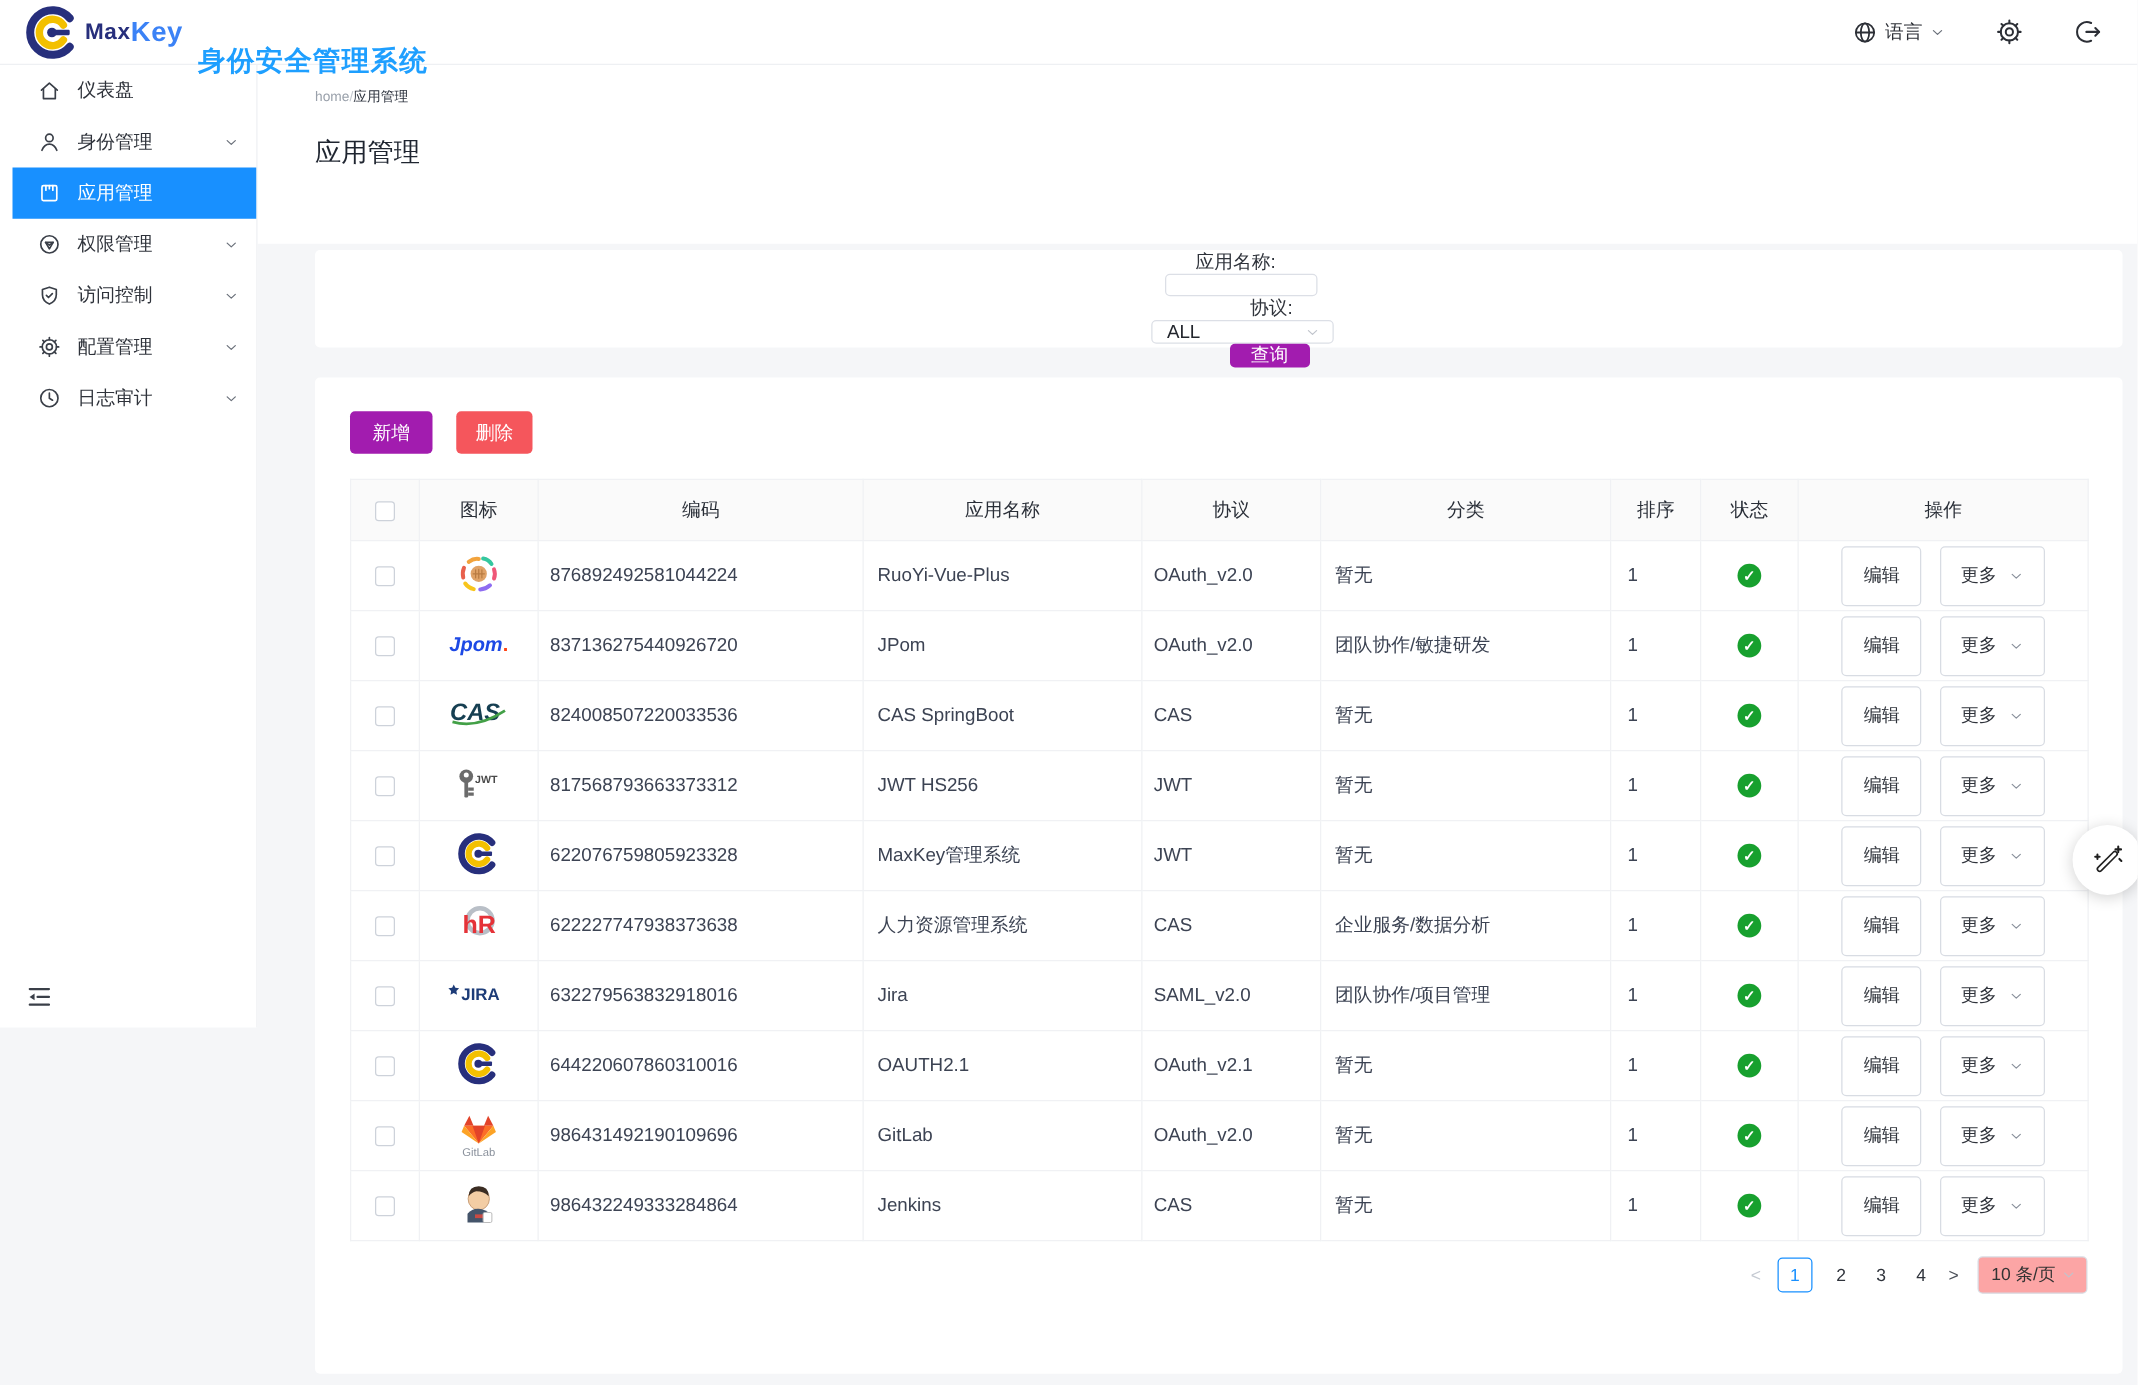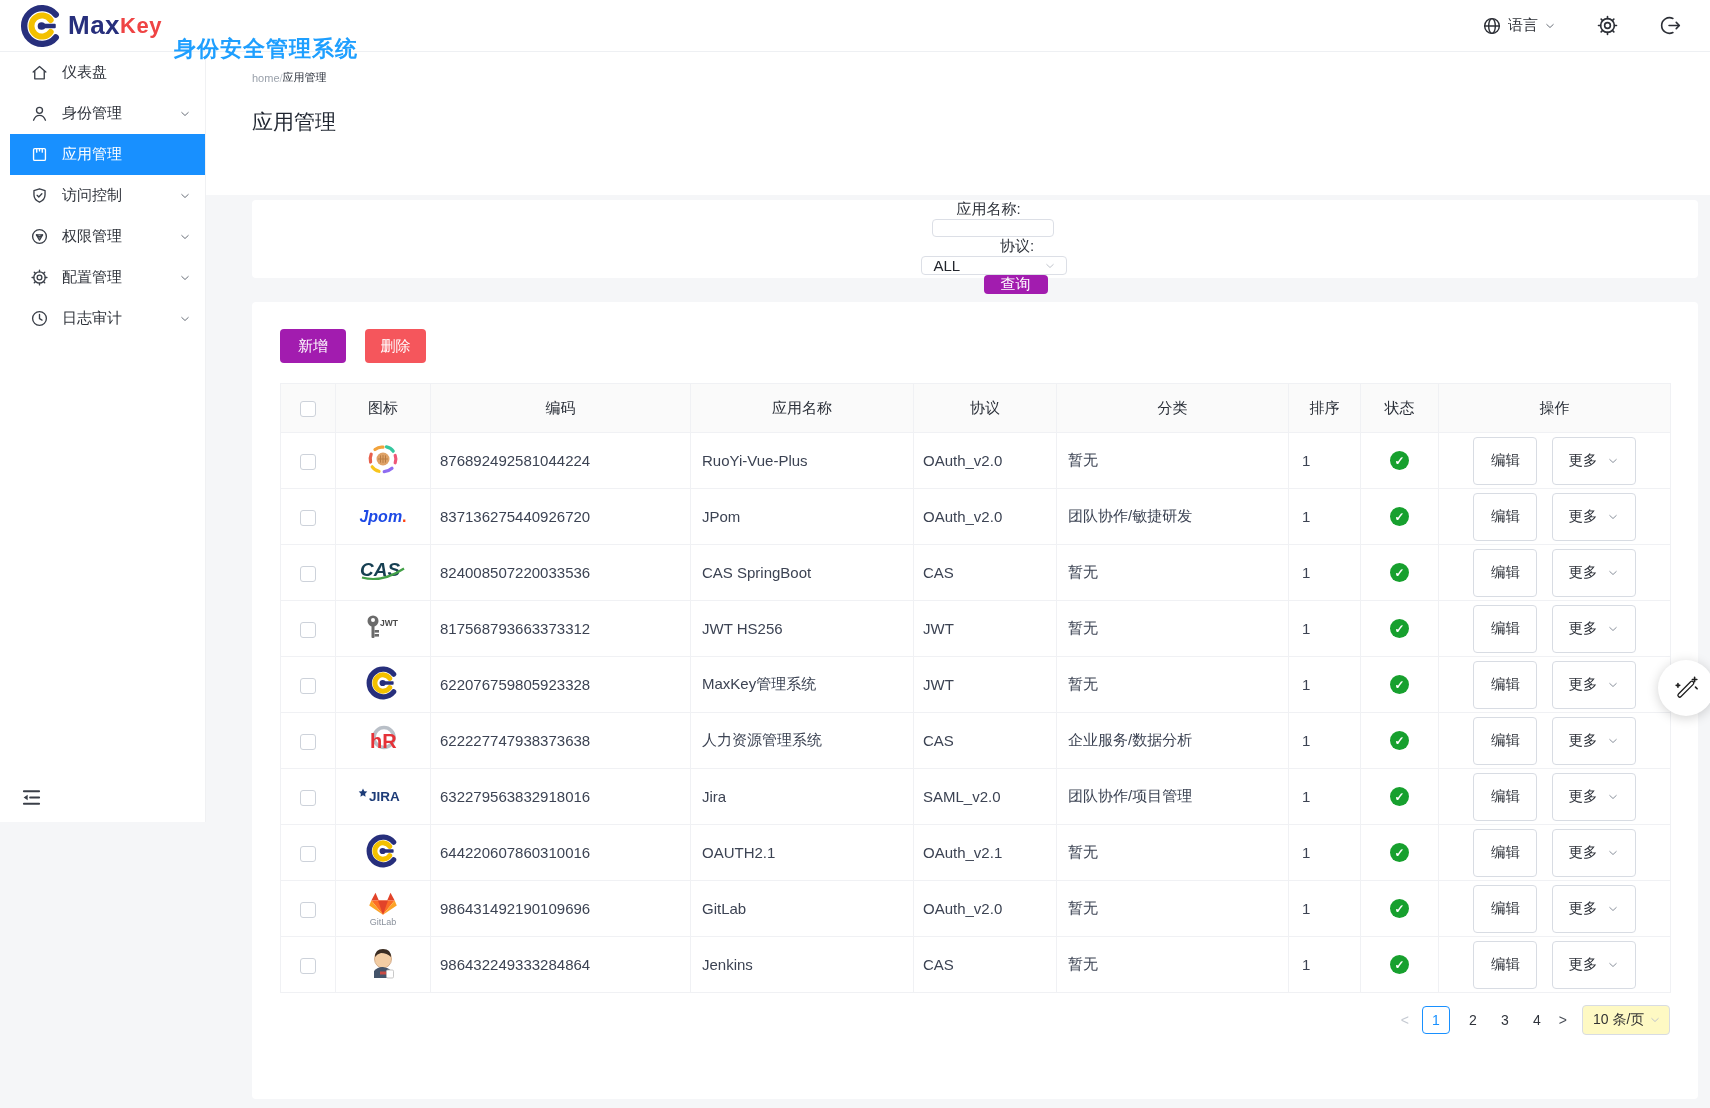--- a/index.html
+++ b/index.html
@@ -20,22 +20,22 @@
   .icon-26{width:27px;height:27px}
   .icon-40{width:44px;height:44px}
 
   
   .topbar{
     position:absolute; top:0; left:0; right:0; height:52px;
     background:#fff; border-bottom:1px solid #eef0f3;
     display:flex; align-items:center; padding:0 28px 0 20px; z-index:20;
   }
   .brand{ display:flex; align-items:center; }
-  .brand-max{ font-size:26px; font-weight:800; color:#272f7c; letter-spacing:.5px; margin-left:4px;text-align:right;}
-  .brand-key{ font-size:22px; font-weight:800; color:#ef4444; letter-spacing:.5px;}
+  .brand-max{ font-size:18px; font-weight:800; color:#272f7c; letter-spacing:.5px; margin-left:4px;text-align:right;}
+  .brand-key{ font-size:22px; font-weight:800; color:#3b82f6; letter-spacing:.5px;}
   .brand-title{ font-size:22px; font-weight:700; color:#1e9fff; margin-left:12px; letter-spacing:1px;margin-top:47px;}
   .topbar-right{ margin-left:auto; display:flex; align-items:center; gap:40px; color:#2c2f36;}
   .lang{ display:flex; align-items:center; gap:6px; font-size:15px; cursor:pointer;}
   .iconbtn{ background:none; border:none; cursor:pointer; color:#2c2f36; display:flex; align-items:center;}
 
   
   .sidebar{
     position:absolute; top:52px; left:0; width:206px; height:770px;
     background:#fff; border-right:1px solid #f0f1f3; z-index:10;
   }
@@ -143,21 +143,21 @@
   .pg-next{ color:#4a4f58; }
   .pg-pages{ display:inline-flex; gap:14px; align-items:center; }
   .pg-num{ min-width:18px; text-align:center; cursor:pointer; color:#2f333b; }
   .pg-num.active{
     width:28px; height:28px; line-height:26px; border:1px solid #1890ff;
     color:#1890ff; border-radius:4px; background:#fff;
   }
   .pg-size{
     width:88px; height:30px; border:1px solid #d8dce3; border-radius:4px;
     display:flex; align-items:center; justify-content:space-between;
-    padding:0 8px 0 10px; cursor:pointer; background:#fef9c3; margin-left:2px;
+    padding:0 8px 0 10px; cursor:pointer; background:#fca5a5; margin-left:2px;
   }
 
   
   .float-wand{
     position:absolute; right:-4px; top:660px; width:56px; height:56px;
     border-radius:50%; background:#fff; border:none; cursor:pointer;
     box-shadow:0 2px 12px rgba(0,0,0,.18); display:flex; align-items:center;
     justify-content:center; z-index:30;
   }
 </style>
@@ -260,41 +260,41 @@
     <span class="mi-chevron ic icon-12" style="visibility: hidden;">
             <svg viewBox="0 0 24 24" fill="none" stroke="currentColor" stroke-width="2" stroke-linecap="round" stroke-linejoin="round">
               <path d="M5.5 9l6.5 6 6.5-6"></path>
             </svg>
           </span>
   </li>
 
   <li class="menu-item">
     <span class="mi-icon ic icon-18">
             <svg viewBox="0 0 24 24" fill="none" stroke="currentColor" stroke-width="1.7" stroke-linecap="round" stroke-linejoin="round">
-              <path d="M12 3.5l7 2.3v5.4c0 4.6-2.9 7.6-7 9.3-4.1-1.7-7-4.7-7-9.3V5.8z"></path>
-              <path d="M9 11.8l2.1 2.1 3.9-4"></path>
-            </svg>
-          </span>
-    <span class="mi-label">访问控制</span>
-    <span class="mi-chevron ic icon-12">
-            <svg viewBox="0 0 24 24" fill="none" stroke="currentColor" stroke-width="2" stroke-linecap="round" stroke-linejoin="round">
-              <path d="M5.5 9l6.5 6 6.5-6"></path>
-            </svg>
-          </span>
-  </li>
-
-  <li class="menu-item">
-    <span class="mi-icon ic icon-18">
-            <svg viewBox="0 0 24 24" fill="none" stroke="currentColor" stroke-width="1.7" stroke-linecap="round" stroke-linejoin="round">
               <circle cx="12" cy="12" r="8.7"></circle>
               <path d="M8.2 10h7.6L12 16.5z"></path>
               <path d="M8.2 10L12 12.8 15.8 10"></path>
             </svg>
           </span>
     <span class="mi-label">权限管理</span>
+    <span class="mi-chevron ic icon-12">
+            <svg viewBox="0 0 24 24" fill="none" stroke="currentColor" stroke-width="2" stroke-linecap="round" stroke-linejoin="round">
+              <path d="M5.5 9l6.5 6 6.5-6"></path>
+            </svg>
+          </span>
+  </li>
+
+  <li class="menu-item">
+    <span class="mi-icon ic icon-18">
+            <svg viewBox="0 0 24 24" fill="none" stroke="currentColor" stroke-width="1.7" stroke-linecap="round" stroke-linejoin="round">
+              <path d="M12 3.5l7 2.3v5.4c0 4.6-2.9 7.6-7 9.3-4.1-1.7-7-4.7-7-9.3V5.8z"></path>
+              <path d="M9 11.8l2.1 2.1 3.9-4"></path>
+            </svg>
+          </span>
+    <span class="mi-label">访问控制</span>
     <span class="mi-chevron ic icon-12">
             <svg viewBox="0 0 24 24" fill="none" stroke="currentColor" stroke-width="2" stroke-linecap="round" stroke-linejoin="round">
               <path d="M5.5 9l6.5 6 6.5-6"></path>
             </svg>
           </span>
   </li>
 
   <li class="menu-item">
     <span class="mi-icon ic icon-18">
             <svg viewBox="0 0 24 24" fill="none" stroke="currentColor" stroke-width="1.7" stroke-linecap="round" stroke-linejoin="round">

